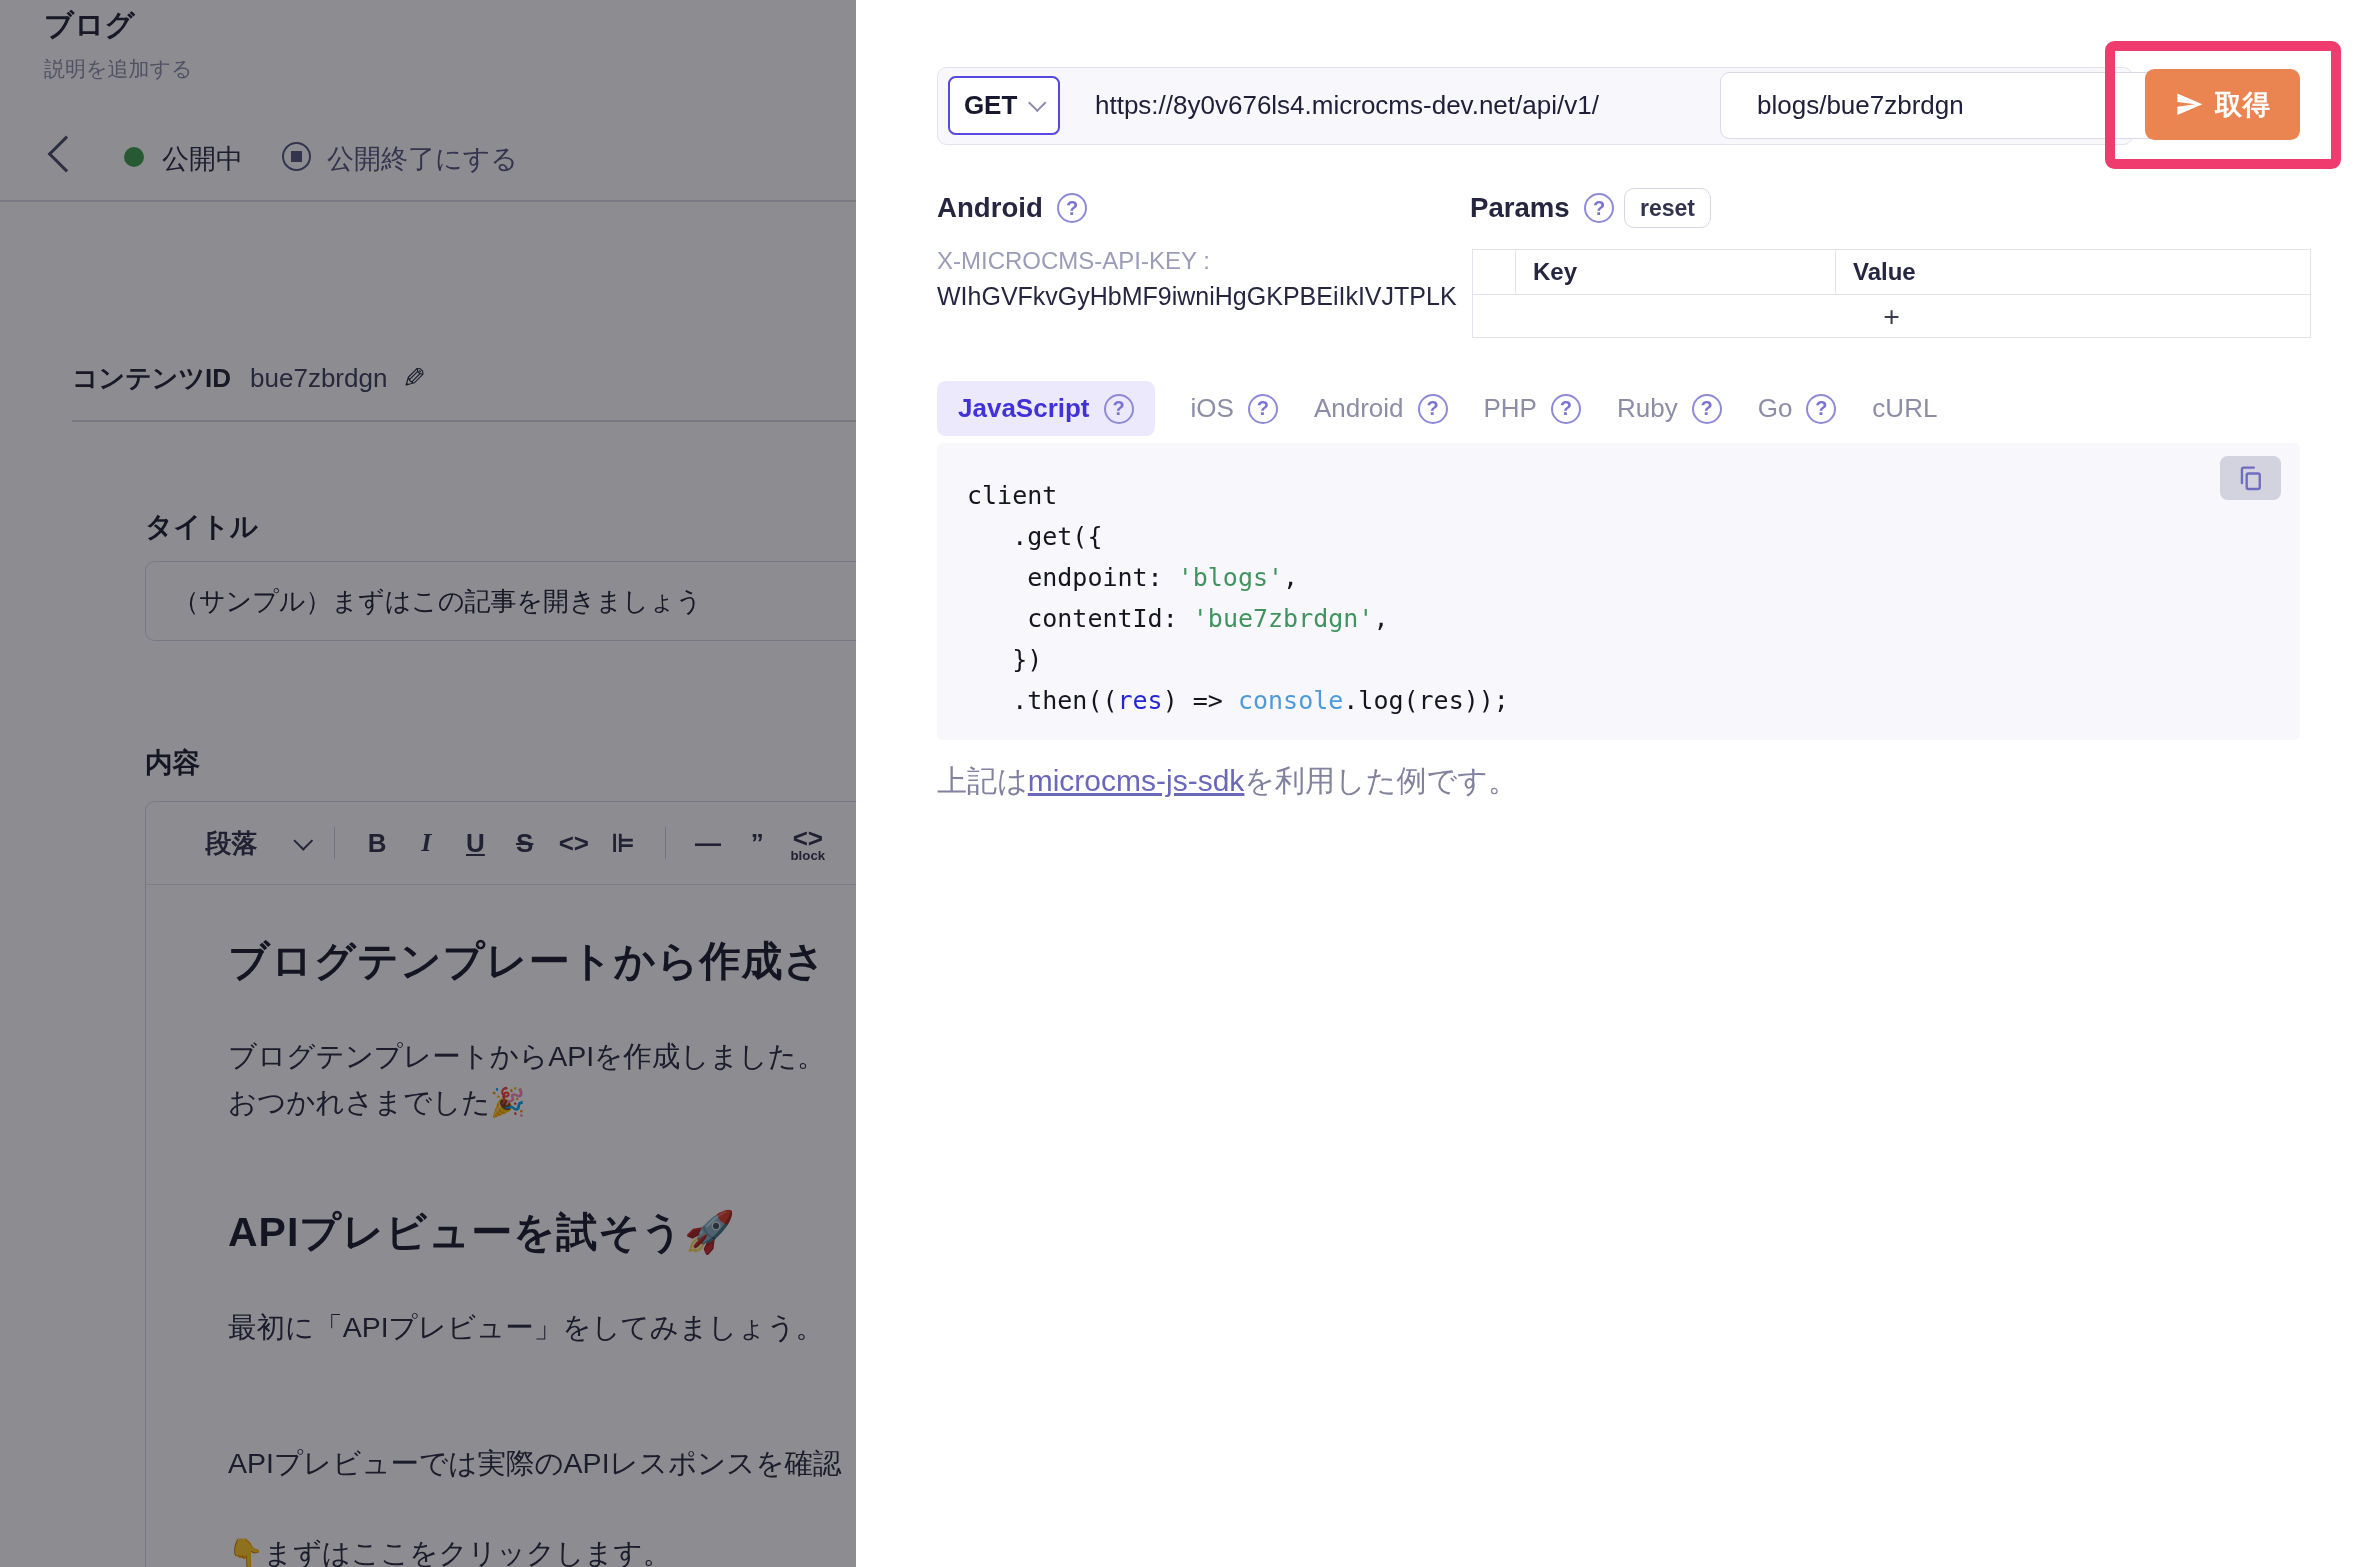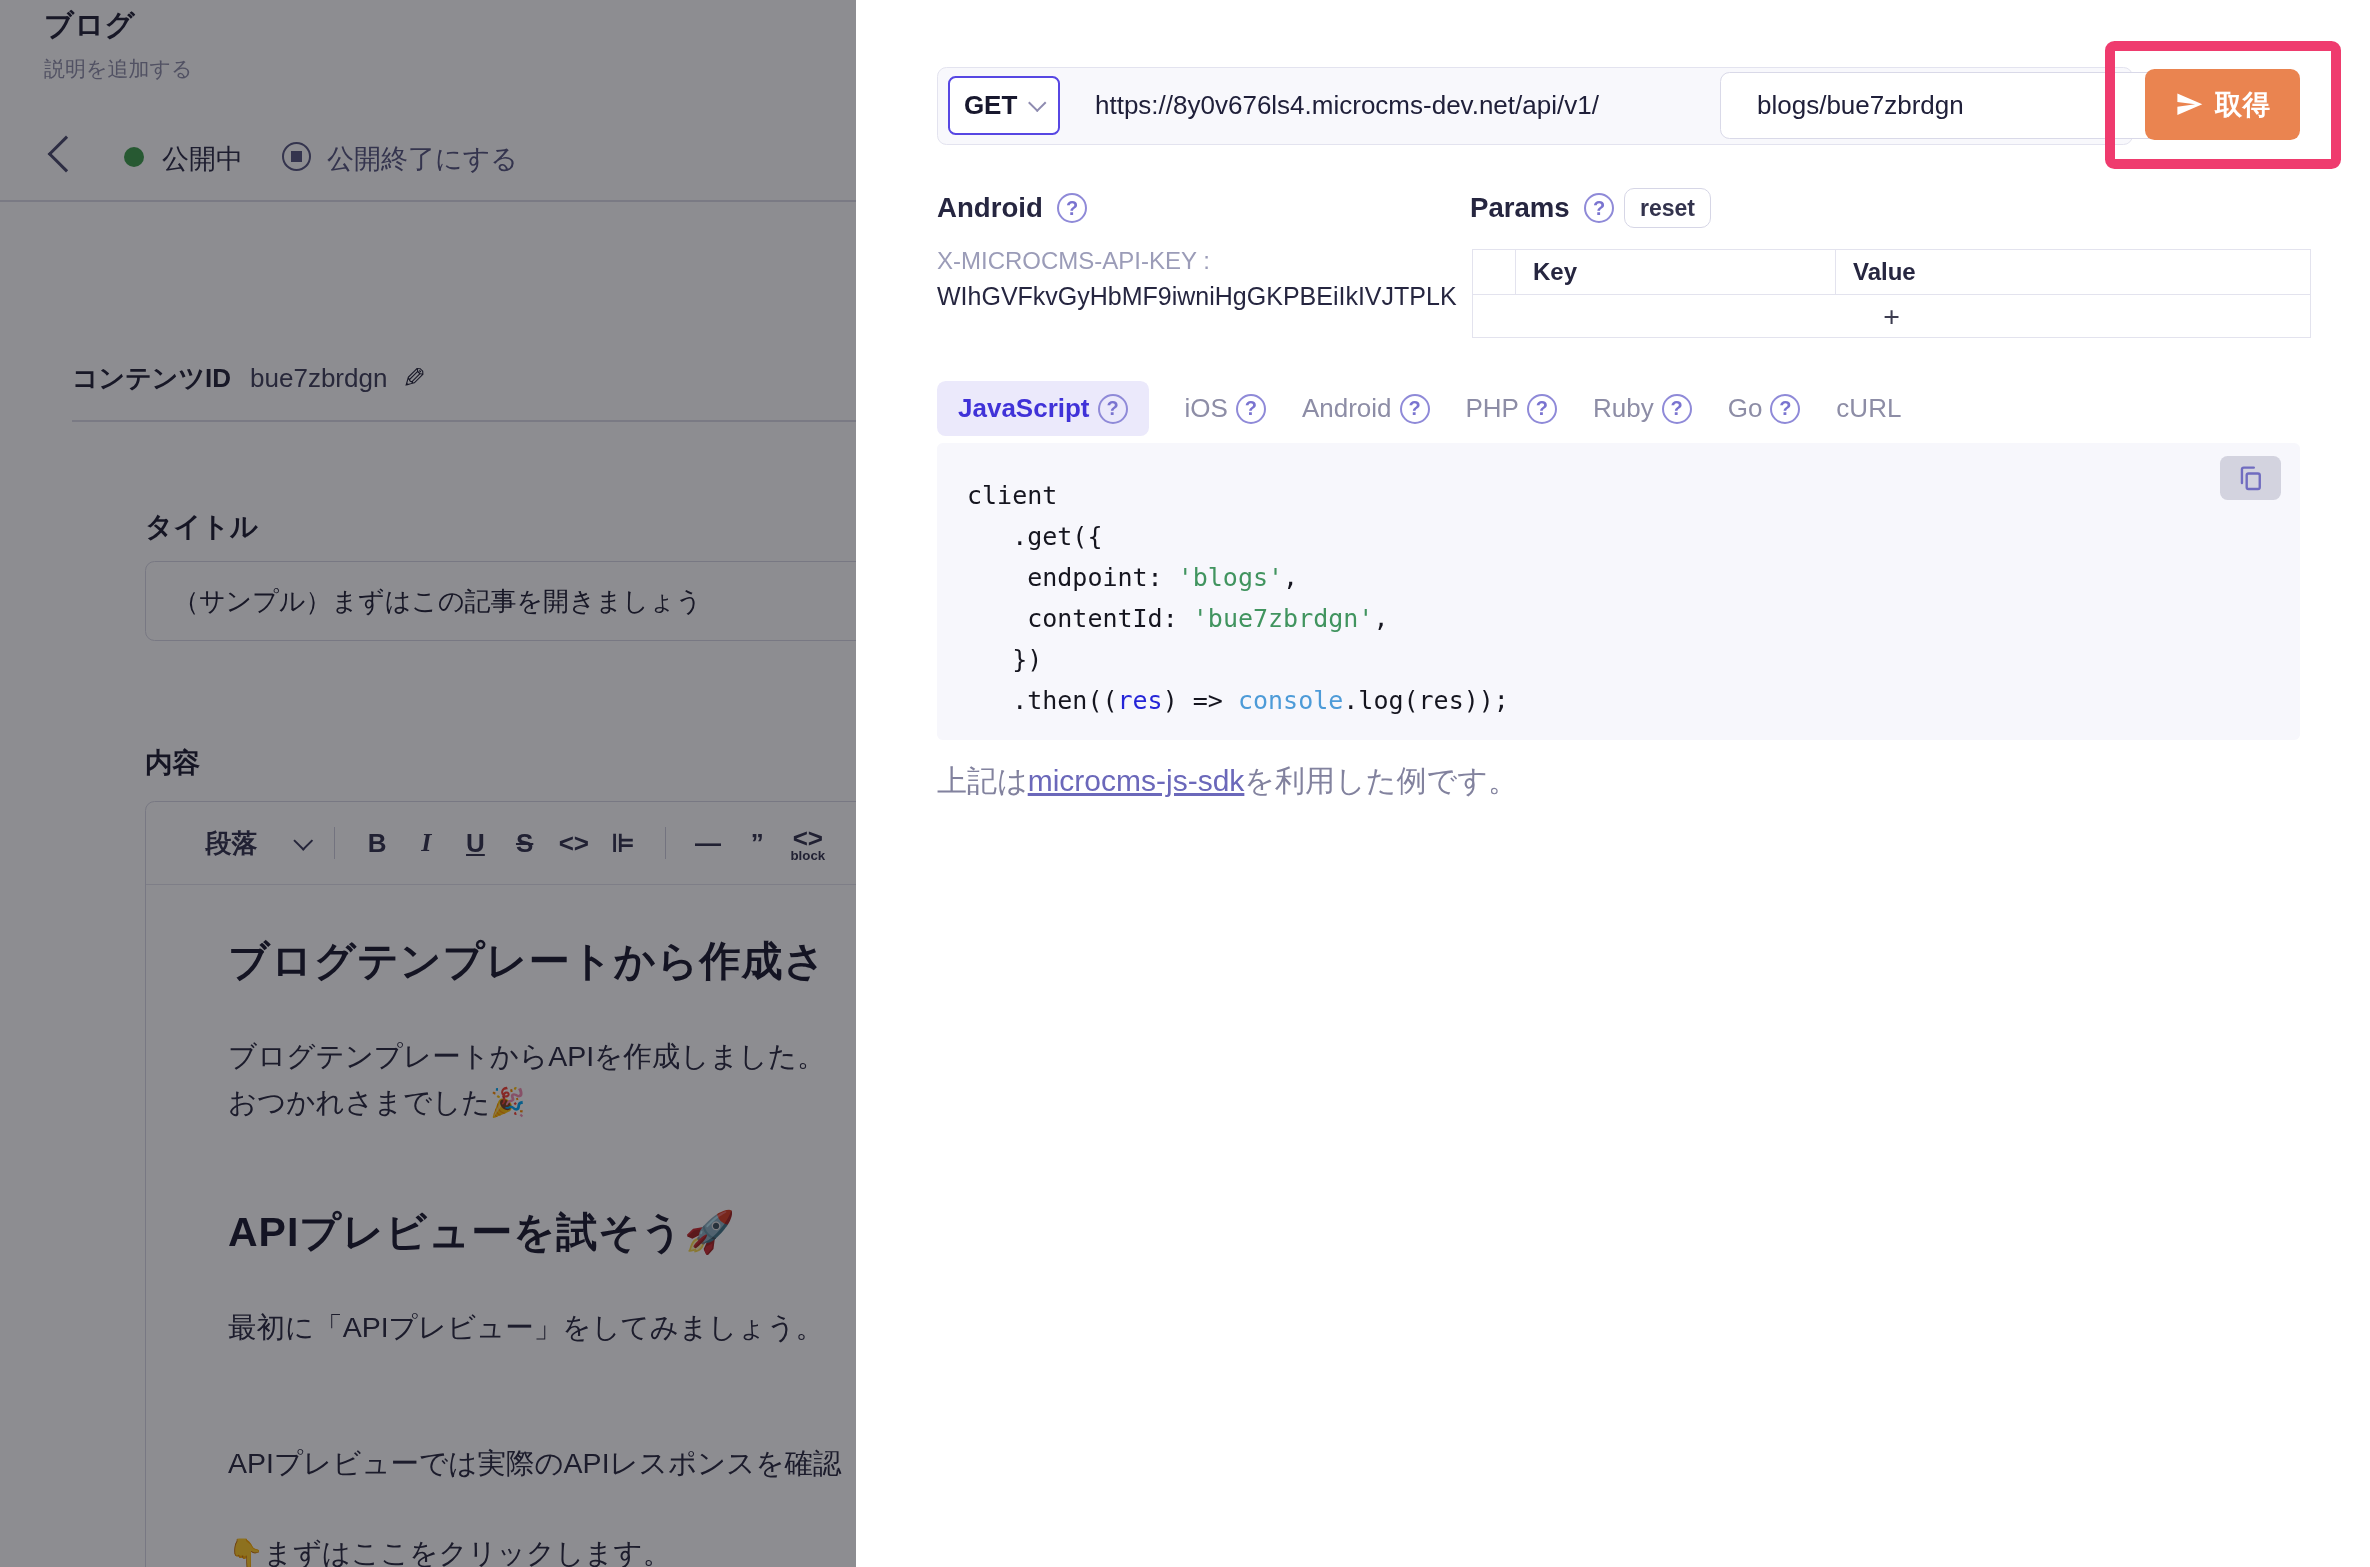--- a/index.html
+++ b/index.html
@@ -65,21 +65,21 @@
   .params-title{position:absolute;left:614px;top:192px;}
   .reset-btn{position:absolute;left:768px;top:188px;height:40px;box-sizing:border-box;padding:0 15px;border:1.9px solid #d6d6e6;border-radius:10px;background:#fff;display:flex;align-items:center;font-size:23px;font-weight:bold;color:#33334d;}
   .params-table{position:absolute;left:616px;top:249px;width:839px;box-sizing:border-box;border:1.9px solid #e3e3ee;}
   .pt-head{display:flex;height:44px;border-bottom:1.9px solid #e3e3ee;}
   .pt-c0{width:42px;border-right:1.9px solid #e3e3ee;}
   .pt-c1{width:302px;border-right:1.9px solid #e3e3ee;display:flex;align-items:center;padding-left:17px;font-size:24px;font-weight:bold;color:#262640;}
   .pt-c2{flex:1;display:flex;align-items:center;padding-left:17px;font-size:24px;font-weight:bold;color:#262640;}
   .pt-add{height:42px;display:flex;align-items:center;justify-content:center;font-size:28.5px;color:#3c3c50;}
 
   .lang-tabs{position:absolute;left:81px;top:380px;display:flex;align-items:center;gap:36px;height:57px;}
-  .tab{display:flex;align-items:center;gap:8px;font-size:26px;color:#8d8da6;height:55px;}
+  .tab{display:flex;align-items:center;gap:14px;font-size:26px;color:#8d8da6;height:55px;}
   .tab.active{background:#ebe9fb;border-radius:8.6px;padding:0 21px;color:#4032d8;font-weight:bold;}
 
   .code-block{position:absolute;left:81px;top:443px;width:1363px;height:297px;background:#f7f7fc;border-radius:5.7px;}
   .code-pre{position:absolute;left:30px;top:32px;font-family:"DejaVu Sans Mono","Liberation Mono",monospace;font-size:25px;line-height:41px;color:#15151f;white-space:pre;}
   .tok-string{color:#41945f;}
   .tok-blue{color:#2525d8;}
   .tok-lightblue{color:#4d9bd8;}
   .copy-btn{position:absolute;right:19px;top:13.3px;width:61px;height:44px;background:#d3d3df;border-radius:7.6px;display:flex;align-items:center;justify-content:center;}
   .copy-btn svg{width:28.5px;height:28.5px;}
 

